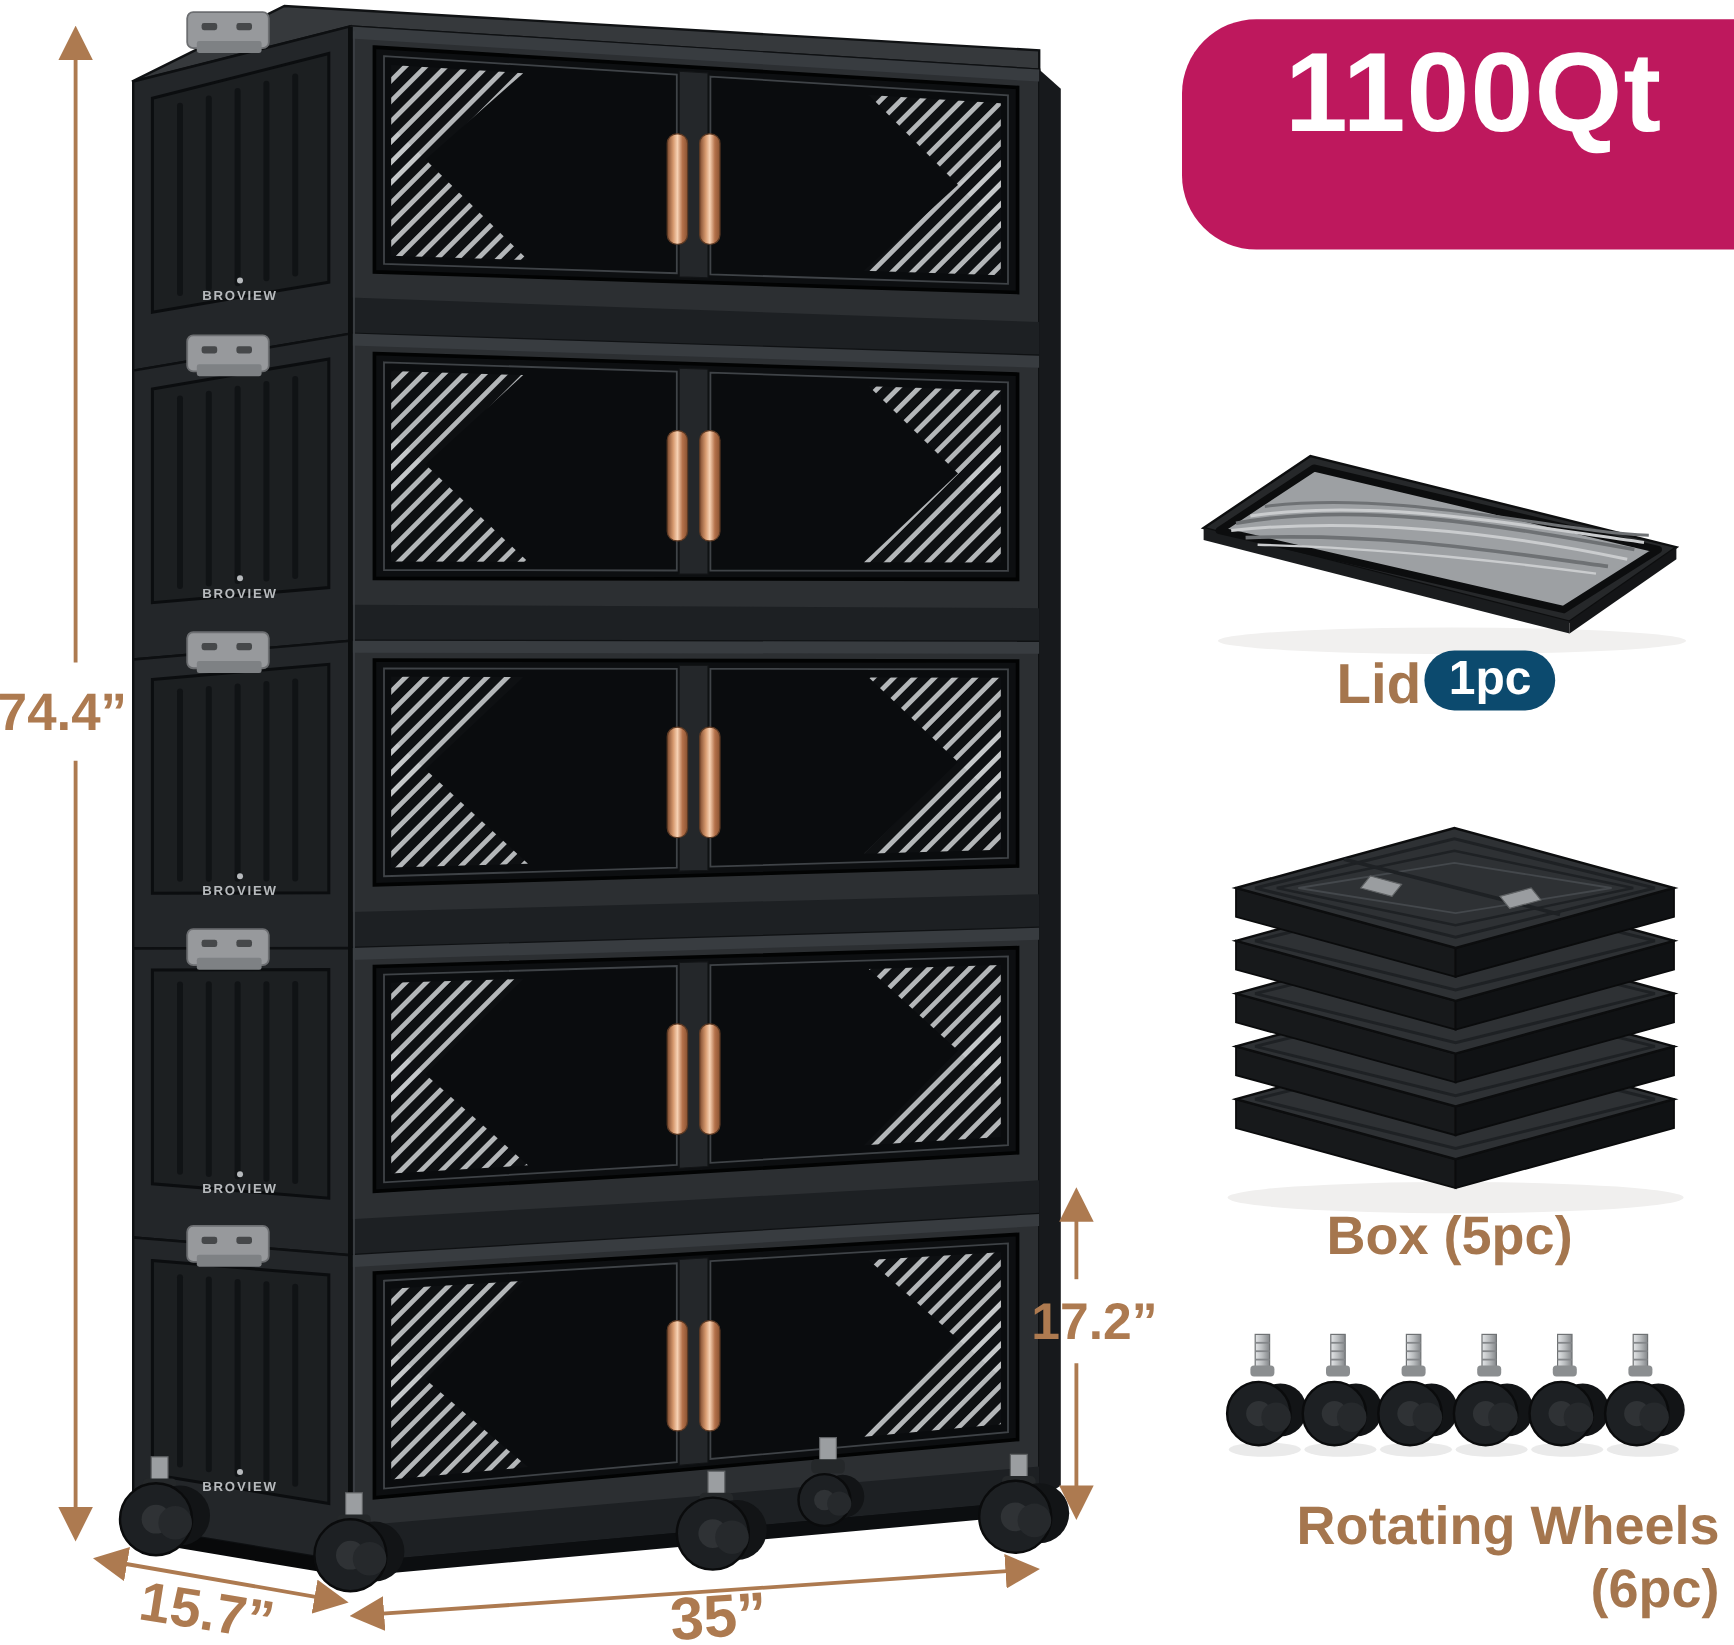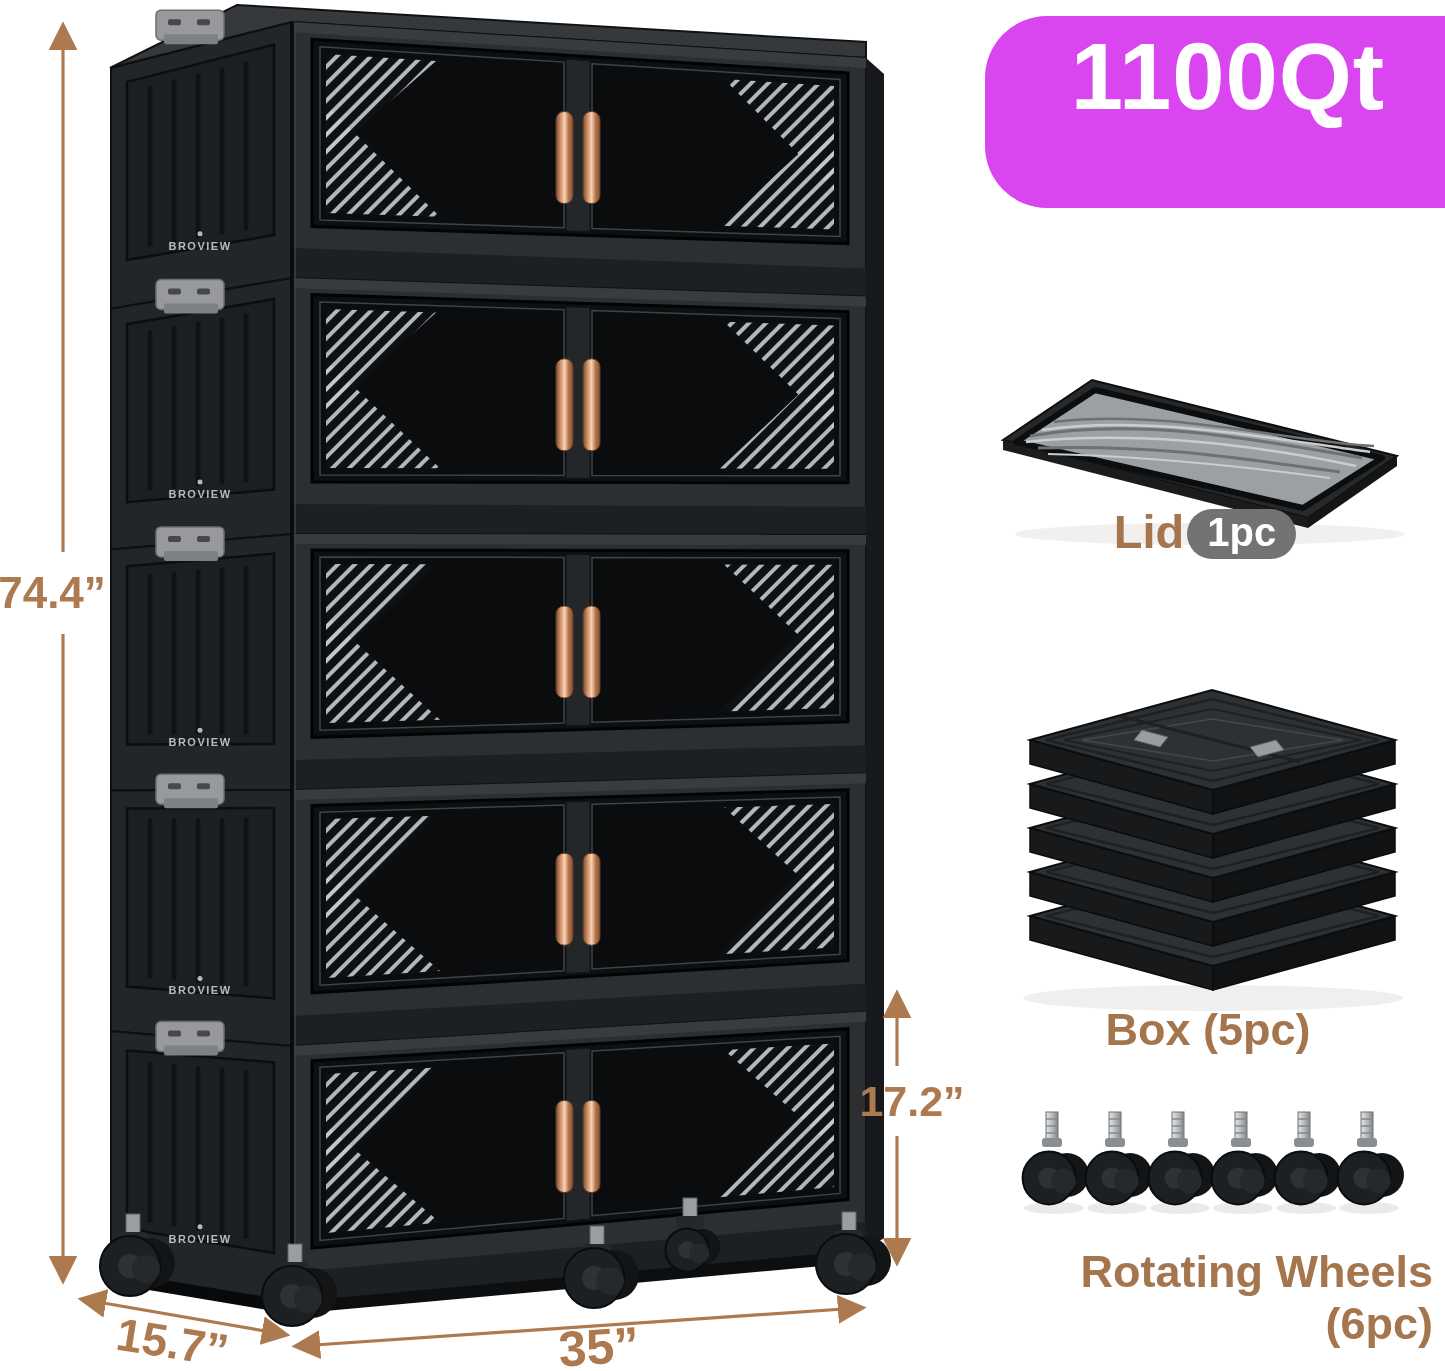--- a/index.html
+++ b/index.html
@@ -4,30 +4,30 @@
 <style>
   html,body{margin:0;padding:0}
   body{
     width:1445px;height:1371px;position:relative;overflow:hidden;
     background:#ffffff;font-family:"Liberation Sans",sans-serif;
   }
   .abs{position:absolute}
   
   .capacity-badge{
     left:985px;top:16px;right:0;height:192px;box-sizing:border-box;
-    background:#d946ef;border-radius:62px 0 0 62px;color:#fff;
+    background:#be185d;border-radius:62px 0 0 62px;color:#fff;
     text-align:center;padding-top:16px;
   }
   .cap-title{font-size:94px;font-weight:bold;line-height:0.95;letter-spacing:1px;padding-left:26px}
   .cap-sub{font-size:57px;font-weight:bold;line-height:1.0}
   
   .label{font-weight:bold;color:#a5764e}
-  .lid-row{left:1080px;top:504px;width:250px;display:flex;align-items:flex-end;justify-content:center;gap:3px}
+  .lid-row{left:1080px;top:542px;width:250px;display:flex;align-items:flex-start;justify-content:center;gap:3px}
   .lid-row .label{font-size:47px}
-  .pill{background:#737373;color:#fff;font-weight:bold;font-size:40px;border-radius:30px;padding:2px 20px 6px;line-height:1.05}
+  .pill{background:#0c4a6e;color:#fff;font-weight:bold;font-size:40px;border-radius:30px;padding:2px 20px 6px;line-height:1.05}
   .box-label{left:1043px;top:1004px;width:330px;text-align:center;font-size:45px}
   .wheels-label{left:988px;top:1246px;width:445px;text-align:right;font-size:45px}
   svg{position:absolute;left:0;top:0}
   .dim{fill:#ad7a50;font-weight:bold;font-family:"Liberation Sans",sans-serif}
 </style>
 </head>
 <body>
 
 <svg width="1445" height="1371" viewBox="0 0 1445 1371">
   <defs>

